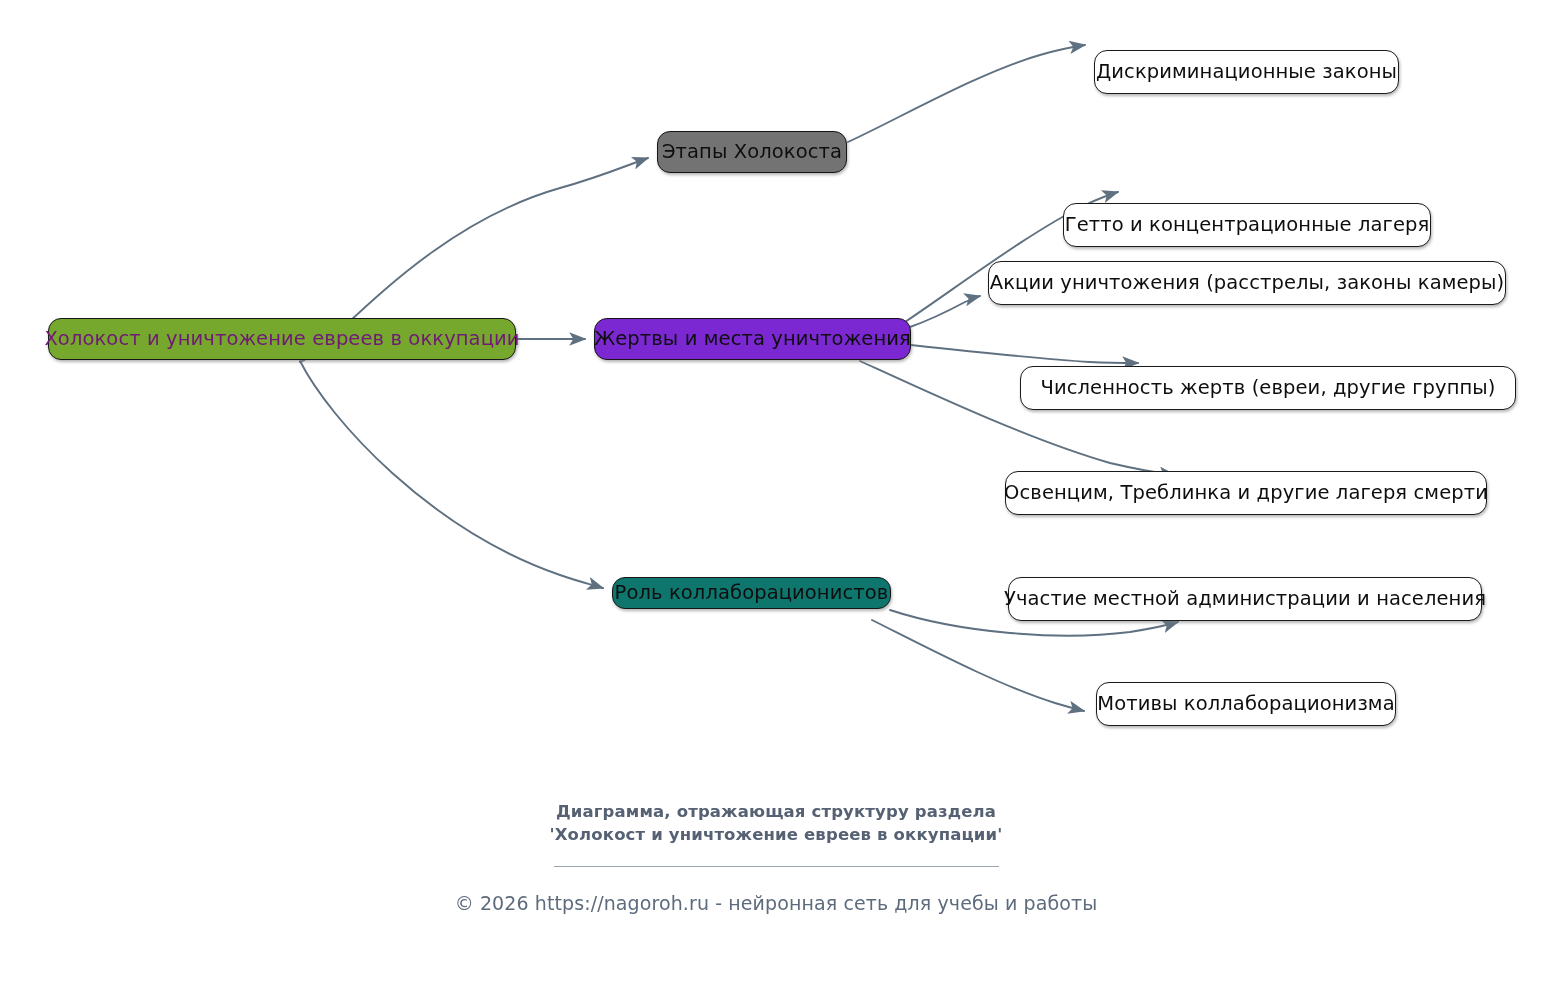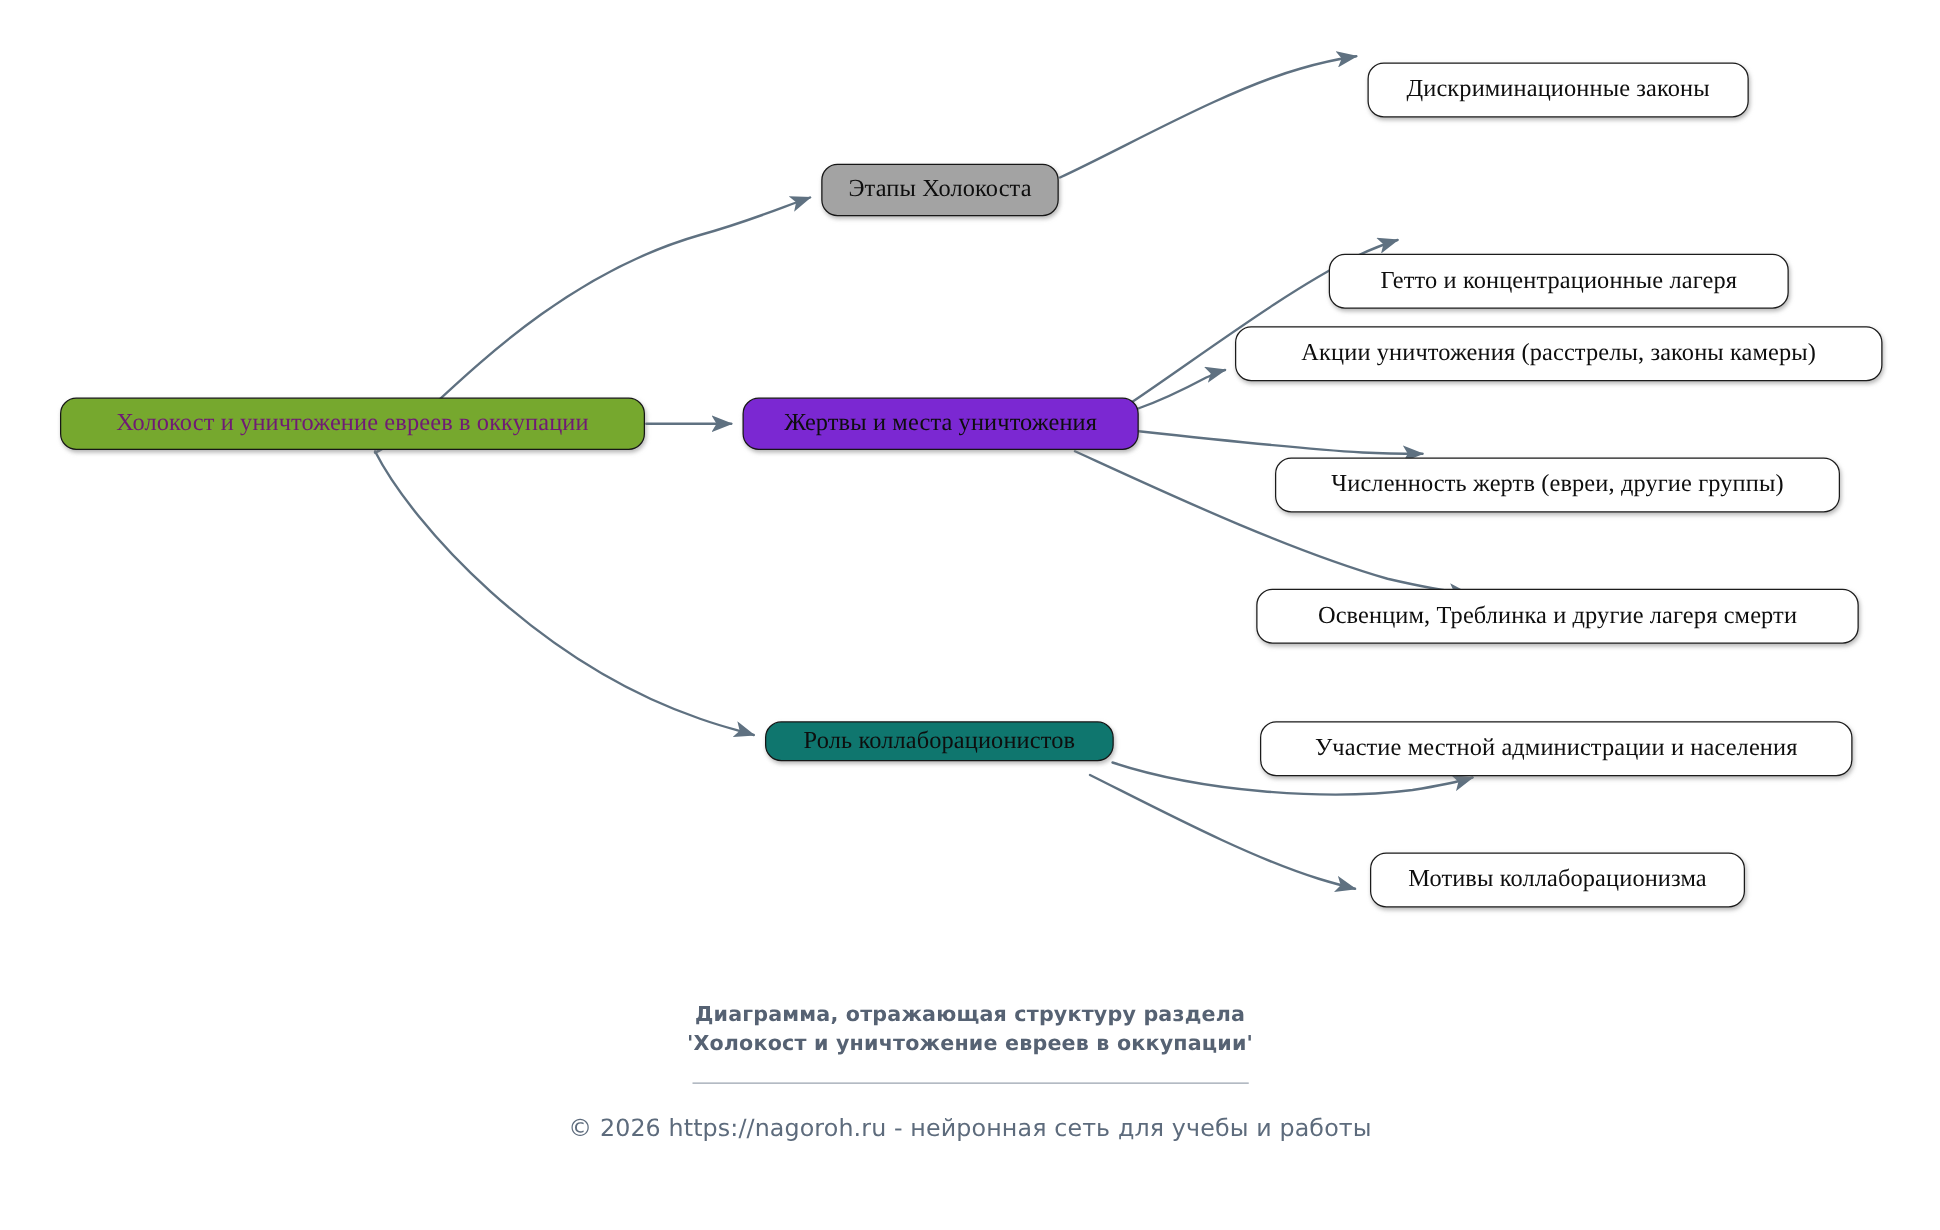--- a/index.html
+++ b/index.html
@@ -36,21 +36,20 @@
     align-items: center;
     justify-content: center;
     border-radius: 13px;
     border: 1.6px solid #1a1a1a;
     white-space: nowrap;
     letter-spacing: 0.1px;
   }
   .node-label {
     display: block;
     line-height: 1;
-    font-family: Liberation Serif, serif;
   }
   .node.root {
     background: #76a82e;
     border-color: #171717;
     color: #101010;
     font-size: 19.5px;
   }
   .node.branch {
     background: #7b28d2;
     border-color: #161616;
@@ -116,36 +115,36 @@
         <path d="M 860 361 C 930 393 1030 440 1110 463 C 1140 470 1158 473 1175 475" marker-end="url(#arrowhead)" stroke="#5f7181"></path>
         <path d="M 890 610 C 960 633 1060 641 1130 632 C 1155 628 1168 625 1178 622" marker-end="url(#arrowhead)" stroke="#5f7181"></path>
         <path d="M 872 620 C 930 649 1000 686 1055 703 C 1068 707 1076 709 1084 711" marker-end="url(#arrowhead)" stroke="#5f7181"></path>
       </g>
   </svg>
 
   <div id="nodes-layer">
       <div class="node root" style="left: 48px; top: 318px; width: 468px; height: 42px; background: rgb(118, 168, 46); color: #701a75; filter: drop-shadow(rgba(120, 120, 120, 0.55) 1.5px 2px 1.6px);">
         <span class="node-label">Холокост и уничтожение евреев в оккупации</span>
       </div>
-      <div class="node branch" style="left: 657px; top: 131px; width: 190px; height: 42px; background: #a3a3a3; color: rgb(14, 14, 14); filter: drop-shadow(rgba(120, 120, 120, 0.55) 1.5px 2px 1.6px);">
+      <div class="node branch" style="left: 657px; top: 131px; width: 190px; height: 42px; background: #737373; color: rgb(14, 14, 14); filter: drop-shadow(rgba(120, 120, 120, 0.55) 1.5px 2px 1.6px);">
         <span class="node-label">Этапы Холокоста</span>
       </div>
       <div class="node leaf" style="left: 1094px; top: 50px; width: 305px; height: 44px; filter: drop-shadow(rgba(120, 120, 120, 0.55) 1.5px 2px 1.6px);">
         <span class="node-label">Дискриминационные законы</span>
       </div>
       <div class="node branch" style="left: 594px; top: 318px; width: 317px; height: 42px; background: rgb(123, 40, 210); color: rgb(14, 14, 14); filter: drop-shadow(rgba(120, 120, 120, 0.55) 1.5px 2px 1.6px);">
         <span class="node-label">Жертвы и места уничтожения</span>
       </div>
       <div class="node leaf" style="left: 1063px; top: 155px; width: 368px; height: 44px; filter: drop-shadow(rgba(120, 120, 120, 0.55) 1.5px 2px 1.6px); margin-top: 48px;">
         <span class="node-label">Гетто и концентрационные лагеря</span>
       </div>
       <div class="node leaf" style="left: 988px; top: 261px; width: 518px; height: 44px; filter: drop-shadow(rgba(120, 120, 120, 0.55) 1.5px 2px 1.6px);">
         <span class="node-label">Акции уничтожения (расстрелы, законы камеры)</span>
       </div>
-      <div class="node leaf" style="left: 1020px; top: 366px; width: 452px; height: 44px; filter: drop-shadow(rgba(120, 120, 120, 0.55) 1.5px 2px 1.6px); align-items: center;">
+      <div class="node leaf" style="left: 1020px; top: 366px; width: 496px; height: 44px; filter: drop-shadow(rgba(120, 120, 120, 0.55) 1.5px 2px 1.6px); align-items: center;">
         <span class="node-label">Численность жертв (евреи, другие группы)</span>
       </div>
       <div class="node leaf" style="left: 1005px; top: 471px; width: 482px; height: 44px; filter: drop-shadow(rgba(120, 120, 120, 0.55) 1.5px 2px 1.6px);">
         <span class="node-label">Освенцим, Треблинка и другие лагеря смерти</span>
       </div>
       <div class="node branch" style="left: 612px; top: 577px; width: 279px; height: 32px; background: #0f766e; color: rgb(14, 14, 14); filter: drop-shadow(rgba(120, 120, 120, 0.55) 1.5px 2px 1.6px);">
         <span class="node-label">Роль коллаборационистов</span>
       </div>
       <div class="node leaf" style="left: 1008px; top: 577px; width: 474px; height: 44px; filter: drop-shadow(rgba(120, 120, 120, 0.55) 1.5px 2px 1.6px);">
         <span class="node-label">Участие местной администрации и населения</span>

